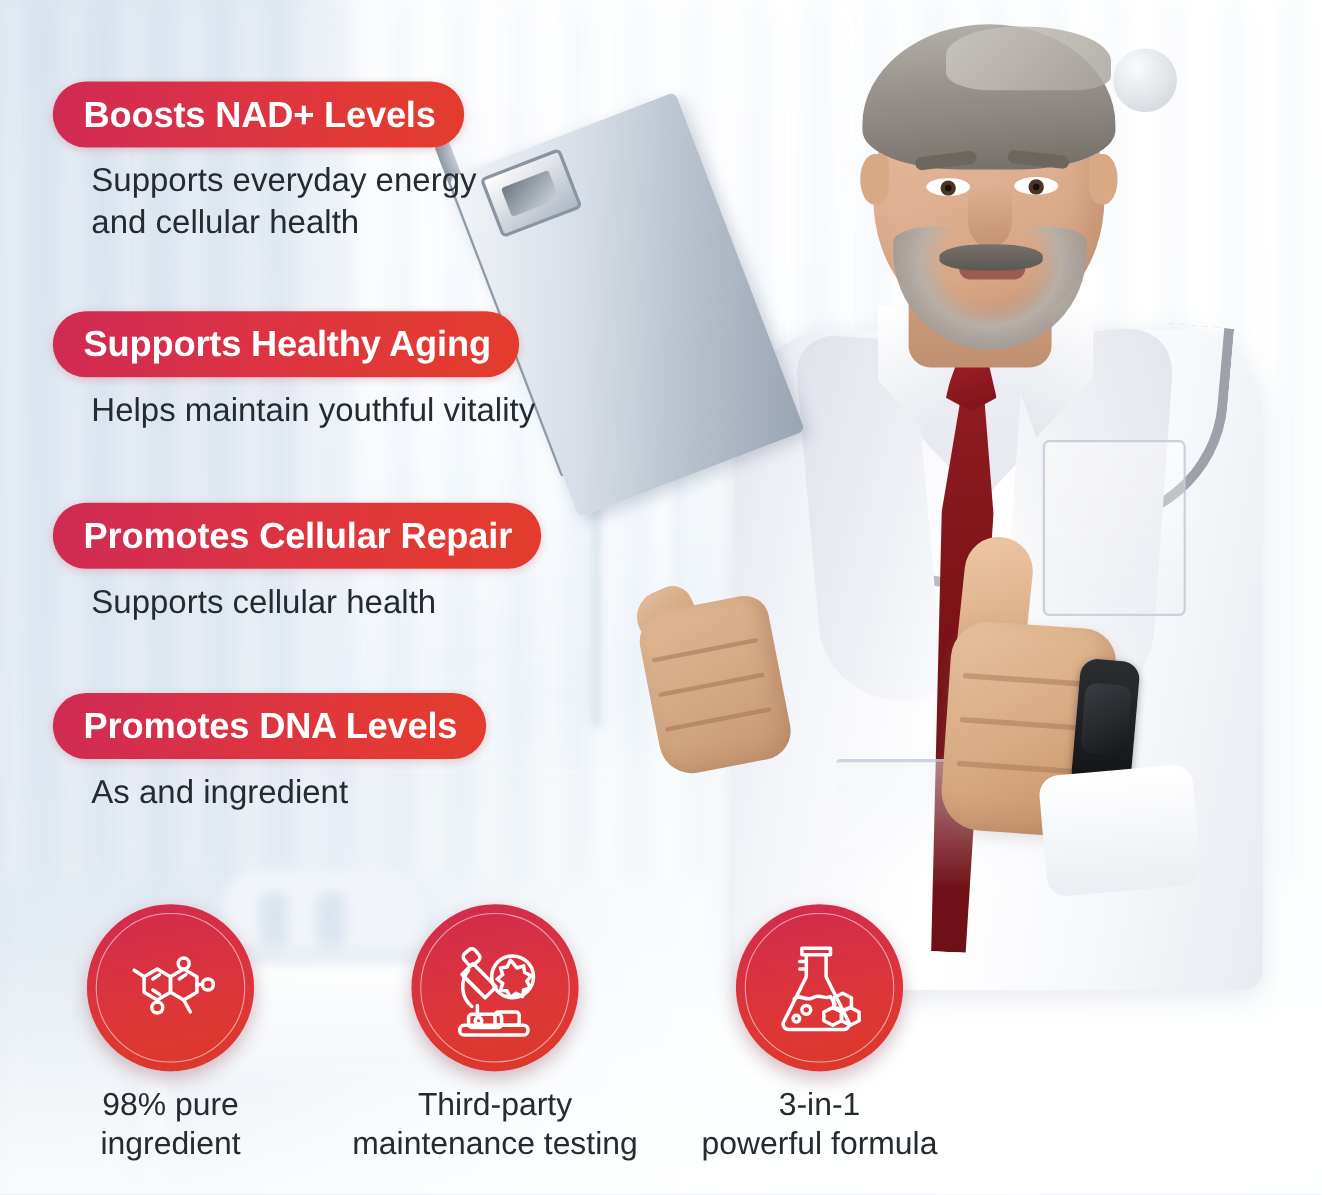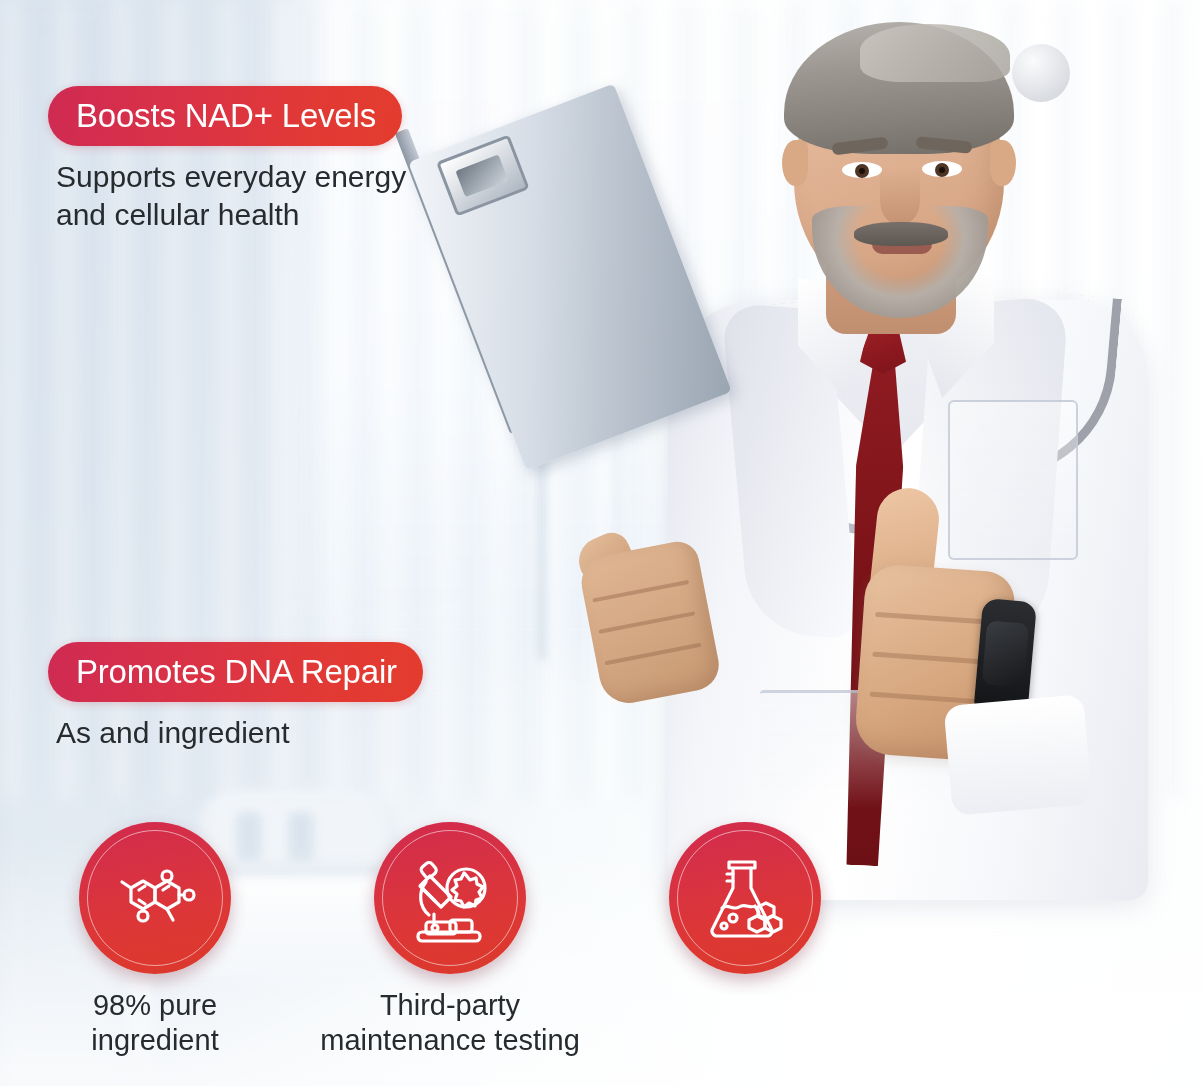--- a/index.html
+++ b/index.html
@@ -303,29 +303,28 @@
 
   
   .benefit{ position:absolute; left:48px; }
   .pill{
     display:inline-block;
     height:60px; line-height:60px;
     padding:0 26px 16px 28px;
     border-radius:30px;
     background:linear-gradient(97deg,#cf2a52 0%, #d62f4c 22%, #dd3540 52%, #e23a33 78%, #e33c2e 100%);
     color:#ffffff;
-    font-size:33px; font-weight:normal;
+    font-size:33px; font-weight:bold;
     letter-spacing:-.2px;
     white-space:nowrap;
     box-shadow:0 2px 8px rgba(180,40,60,.22);
-    margin-top:12px;
   }
   .benefit-desc{
     margin-top:12px;
-    margin-left:8px;
+    margin-left:35px;
     font-size:30px;
     line-height:1.28;
     color:#262b2f;
     max-width:560px;
     white-space:pre-line;
   }
 
   
   #features{
     position:absolute; left:0; top:822px; width:1024px; height:264px;
@@ -424,24 +423,32 @@
     </div>
     <div class="cuff"></div>
   </div>
 
   <div class="benefit" style="top:74px;">
     <div class="pill">Boosts NAD+ Levels</div>
     <div class="benefit-desc">Supports everyday energy
 and cellular health</div>
   </div>
 
-
+  <div class="benefit" style="top:283px;">
+    <div class="pill">Supports Healthy Aging</div>
+    <div class="benefit-desc">Helps maintain youthful vitality</div>
+  </div>
+
+  <div class="benefit" style="top:457px;">
+    <div class="pill">Promotes Cellular Repair</div>
+    <div class="benefit-desc">Supports cellular health</div>
+  </div>
 
   <div class="benefit" style="top:630px;">
-    <div class="pill">Promotes DNA Repair</div>
+    <div class="pill">Promotes DNA Levels</div>
     <div class="benefit-desc">As and ingredient</div>
   </div>
 
   <div id="features">
 
     <div class="feature" style="left:7px;">
       <div class="circle">
         <svg width="92" height="92" viewBox="0 0 92 92" fill="none" stroke="#ffffff" stroke-width="3.2" stroke-linecap="round" stroke-linejoin="round">
           <polygon points="22,36 34,29 46,36 46,50 34,57 22,50"></polygon>
           <polygon points="46,36 58,29 70,36 70,50 58,57 46,50"></polygon>
@@ -490,17 +497,19 @@
           <path d="M23 56 c6 -5 11 3 17 -1 c6 -4 11 2 16 -1 l4 7"></path>
           <path d="M34 22 h-6"></path>
           <path d="M34 29 h-6"></path>
           <circle cx="34" cy="66" r="4"></circle>
           <circle cx="25" cy="74" r="3"></circle>
           <polygon points="59,55 67,51 75,55 75,63 67,67 59,63"></polygon>
           <polygon points="50,68 58,64 66,68 66,76 58,80 50,76"></polygon>
           <polygon points="66,68 74,64 82,68 82,76 74,80 66,76"></polygon>
         </svg>
       </div>
+      <div class="feature-label">3-in-1
+powerful formula</div>
     </div>
 
 
   </div>
 </div>
 
 </body></html>

